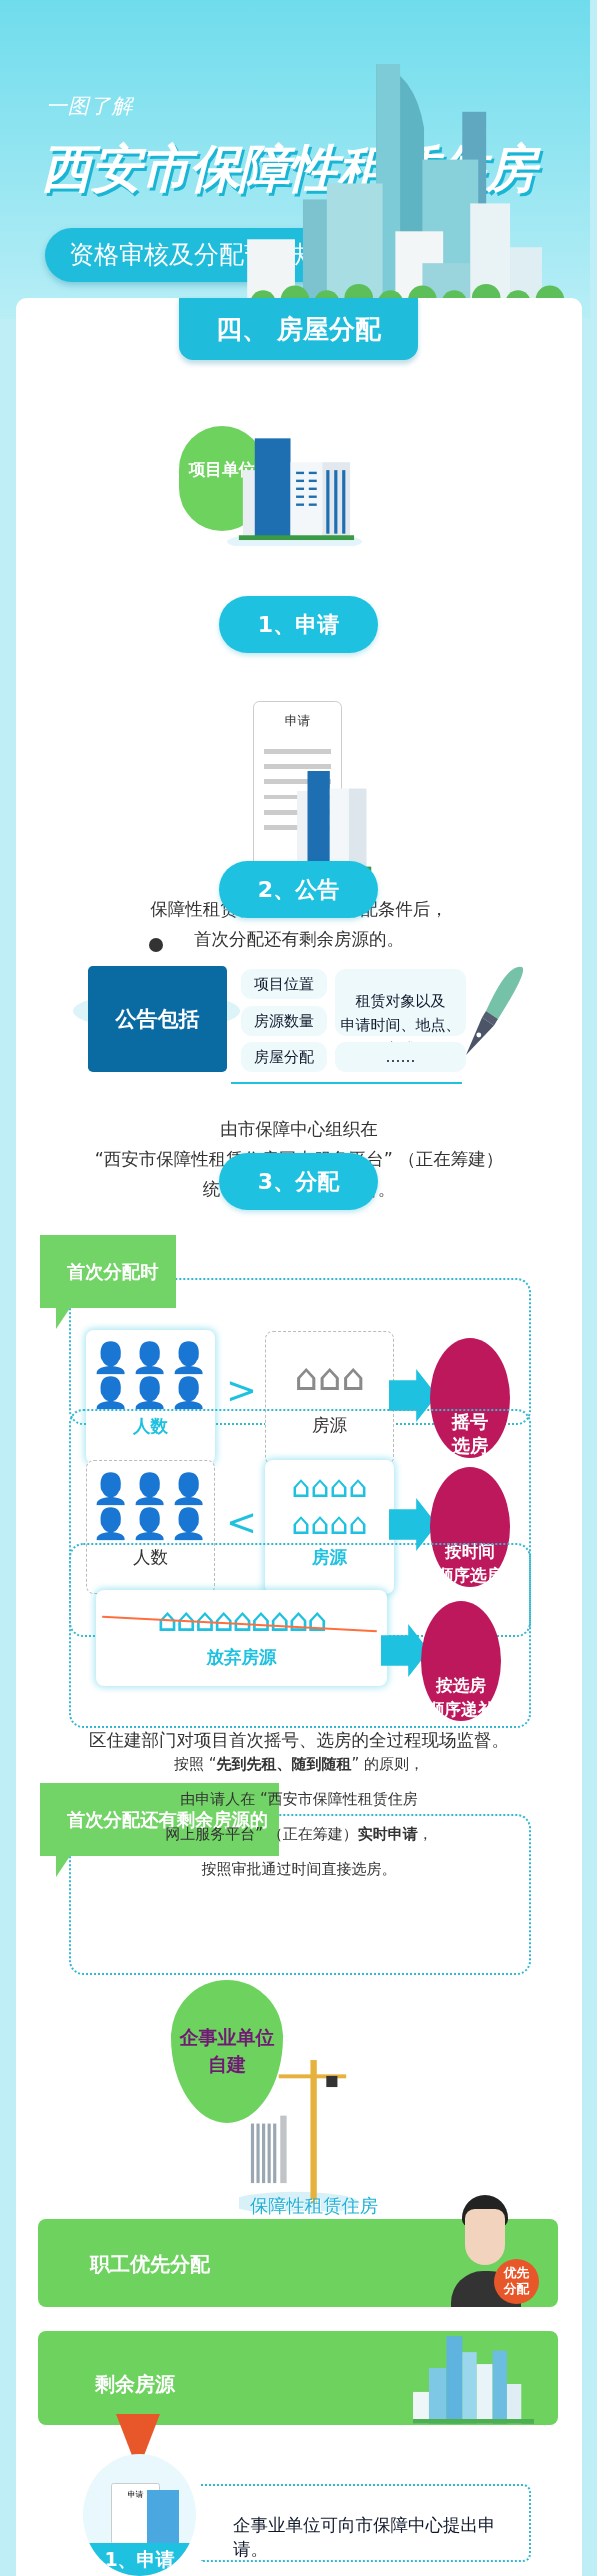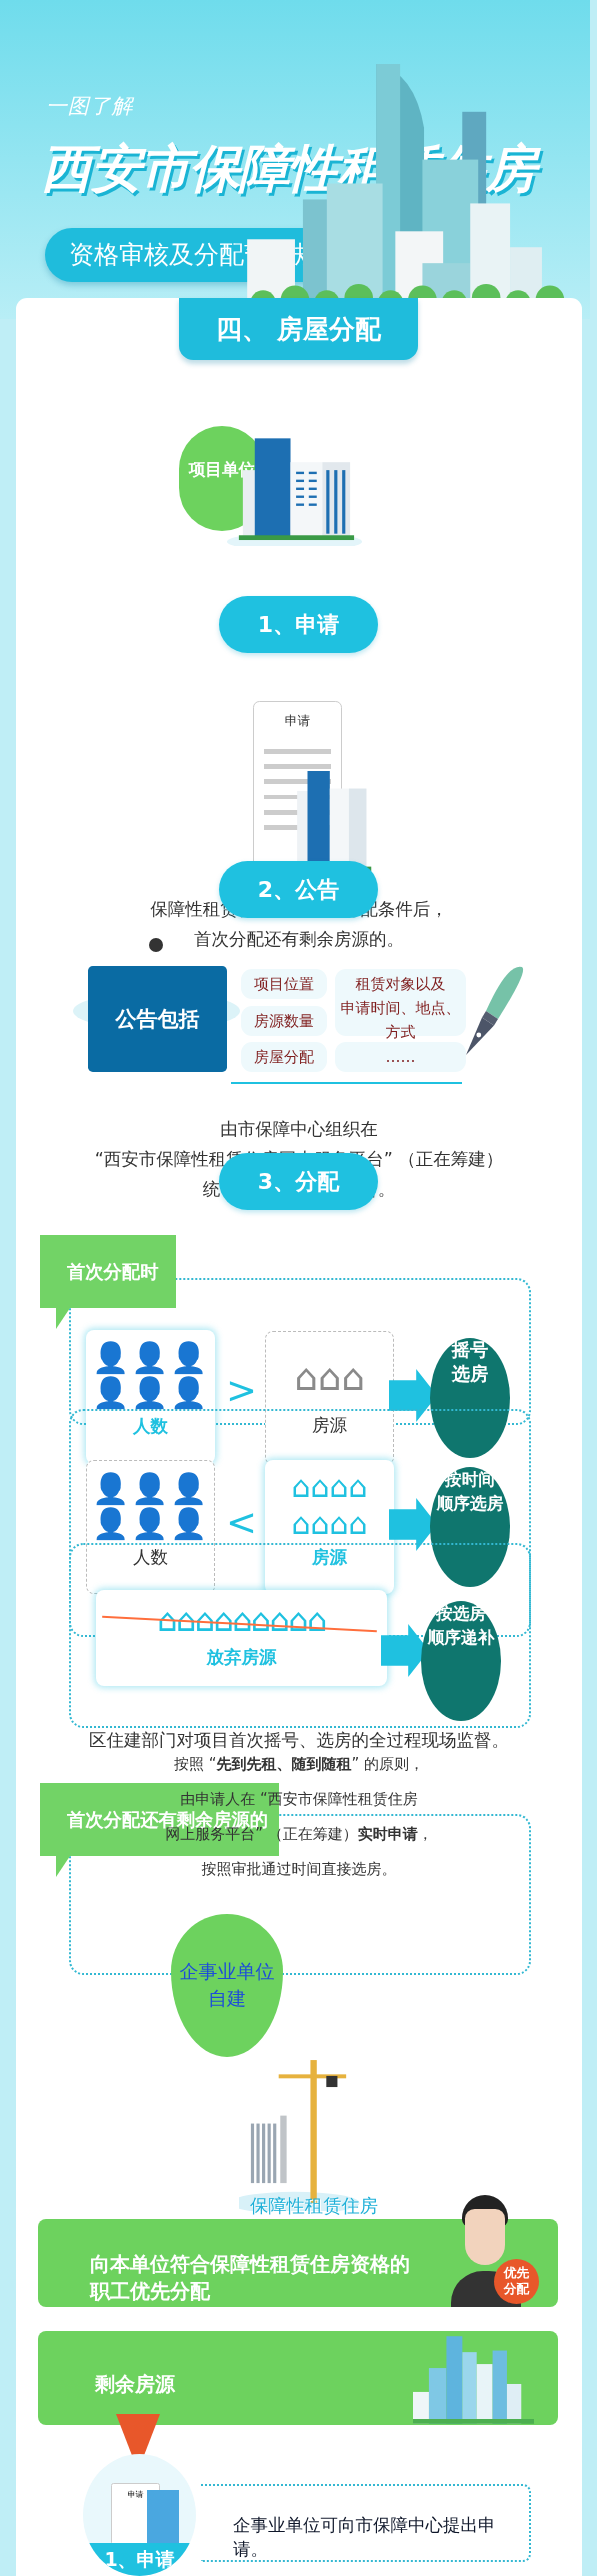--- a/index.html
+++ b/index.html
@@ -13,24 +13,24 @@
 .sec-head{position:absolute;left:179px;top:298px;width:239px;height:62px;background:#1fbcdc;border-radius:0 0 14.3px 14.3px;color:#fff;font-size:26px;font-weight:bold;text-align:center;line-height:62px;box-shadow:0 3.2px 4.8px rgba(0,120,160,.25)}
 .pill{position:absolute;left:219px;width:159px;height:57px;border-radius:29px;background:#1fc1e0;color:#fff;font-size:22px;font-weight:bold;text-align:center;line-height:57px;box-shadow:0 2.4px 4.8px rgba(0,160,200,.25)}
 .pin{position:absolute;background:#6dd25e;color:#fff;font-weight:bold;text-align:center;border-radius:50% 50% 50% 50%}
 .ctext{position:absolute;left:0;width:598px;text-align:center;color:#333;font-size:17.5px;line-height:30px}
 .green-tag{position:absolute;left:40px;height:73px;background:#72d366;color:#fff;font-size:18.3px;font-weight:bold;line-height:73px;padding-left:27px}
 .green-tag:after{content:"";position:absolute;left:16px;bottom:-21px;border-left:0 solid transparent;border-right:14.3px solid transparent;border-top:21px solid #72d366}
 .dotbox{position:absolute;left:69px;width:462px;border:2.4px dotted #33b8d2;border-radius:14.3px}
 .ppl-box{position:absolute;width:129px;height:134px;border-radius:8px;background:#fff}
 .hl{box-shadow:0 0 6.4px 1.6px rgba(31,193,224,.35)}
 .dash{border:0.8px dashed #bbb}
-.circle{position:absolute;width:80px;height:120px;border-radius:50%;background:#0f766e;color:#fff;font-weight:bold;font-size:18.3px;text-align:center;display:flex;align-items:flex-start;justify-content:center;line-height:24px}
+.circle{position:absolute;width:80px;height:120px;border-radius:50%;background:#be185d;color:#fff;font-weight:bold;font-size:18.3px;text-align:center;display:flex;align-items:flex-end;justify-content:center;line-height:24px}
 .arrow{position:absolute;width:48px;height:53px}
 .green-bar{position:absolute;left:38px;width:520px;background:#6dd25e;border-radius:8px;color:#fff;font-weight:bold;font-size:20px}
-.tagcell{position:absolute;background:#eef9fc;border-radius:11px;color:#7f1d1d;font-size:15px;text-align:center}
+.tagcell{position:absolute;background:#eef9fc;border-radius:11px;color:#0f172a;font-size:15px;text-align:center}
 </style>
 </head>
 <body>
 
 <div class="hero">
   <div class="kicker">一图了解</div>
   <div class="title">西安市保障性租赁住房</div>
   <div class="subtitle">资格审核及分配暂行规定（下）</div>
   <svg class="city" viewBox="0 0 420 300">
     <path d="M172 0 Q220 10 232 80 L232 300 L172 300Z" fill="#5fb4c3"></path>
@@ -114,21 +114,21 @@
 
 <div class="pill" style="top:861px">2、公告</div>
 <div style="position:absolute;left:73px;top:992px;width:167px;height:38px;border-radius:50%;background:#dcf3f8"></div>
 <div style="position:absolute;left:149px;top:938px;width:14.3px;height:14.3px;border-radius:50%;background:#333"></div>
 <div style="position:absolute;left:88px;top:966px;width:139px;height:106px;background:#0a6ba3;border-radius:4.8px;color:#fff;font-weight:bold;font-size:21px;text-align:center;line-height:106px">
   <span>公告包括</span>
 </div>
 <div class="tagcell" style="left:241px;top:969px;width:86px;height:30px;line-height:30px">项目位置</div>
 <div class="tagcell" style="left:241px;top:1006px;width:86px;height:30px;line-height:30px">房源数量</div>
 <div class="tagcell" style="left:241px;top:1042px;width:86px;height:30px;line-height:30px">房屋分配</div>
-<div class="tagcell" style="left:335px;top:969px;width:131px;height:67px;padding-top:3px;line-height:24px">
+<div class="tagcell" style="left:335px;top:969px;width:131px;height:67px;padding-top:20px;line-height:24px">
   <div>租赁对象以及</div>
   <div>申请时间、地点、方式</div>
 </div>
 <div class="tagcell" style="left:335px;top:1042px;width:131px;height:30px;line-height:30px">……</div>
 <div style="position:absolute;left:231px;top:1082px;width:231px;height:2.4px;background:#1fc1e0"></div>
 <svg style="position:absolute;left:450px;top:963px" width="80" height="96" viewBox="0 0 100 120">
   <path d="M90 5 Q98 10 60 70 L45 60 Q72 0 90 5Z" fill="#76c2a8"></path>
   <path d="M45 60 L60 70 L55 78 L40 68Z" fill="#555e70"></path>
   <path d="M40 68 L55 78 L20 115 Z" fill="#4c5568"></path>
   <circle cx="36" cy="90" r="3" fill="#fff"></circle>
@@ -203,42 +203,41 @@
 
 <div class="dotbox" style="top:1814px;height:161px"></div>
 <div class="green-tag" style="top:1783px;width:239px">首次分配还有剩余房源的</div>
 <div class="ctext" style="top:1747px;line-height:35px;font-size:15px">
   <div><span>按照 “</span><b>先到先租、随到随租</b><span>” 的原则，</span></div>
   <div>由申请人在 “西安市保障性租赁住房</div>
   <div><span>网上服务平台” （正在筹建）</span><b>实时申请</b><span>，</span></div>
   <div>按照审批通过时间直接选房。</div>
 </div>
 
-<div style="position:absolute;left:171px;top:1914px;width:112px;height:143px;background:#6dd25e;border-radius:50% 50% 50% 50% / 40% 40% 60% 60%;color:#1d4ed8;font-weight:normal;font-size:19px;text-align:center;padding-top:44px;line-height:27px">
+<div style="position:absolute;left:171px;top:1980px;width:112px;height:143px;background:#6dd25e;border-radius:50% 50% 50% 50% / 40% 40% 60% 60%;color:#701a75;font-weight:bold;font-size:19px;text-align:center;padding-top:44px;line-height:27px">
   <div>企事业单位</div>
   <div>自建</div>
 </div>
 <svg style="position:absolute;left:239px;top:2052px" width="127" height="159" viewBox="0 0 160 200">
   <ellipse cx="70" cy="190" rx="82" ry="14" fill="#d8f1f8"></ellipse>
   <rect x="90" y="10" width="8" height="180" fill="#e6b23e"></rect>
   <rect x="50" y="28" width="85" height="5" fill="#e6b23e"></rect>
   <rect x="110" y="30" width="14" height="14" fill="#333"></rect>
   <g fill="#9aa6b2">
       <rect x="15" y="90" width="4" height="75"></rect>
       <rect x="22" y="90" width="4" height="75"></rect>
       <rect x="29" y="90" width="4" height="75"></rect>
       <rect x="36" y="90" width="4" height="75"></rect>
       <rect x="43" y="90" width="4" height="75"></rect>
     </g>
   <rect x="52" y="80" width="8" height="85" fill="#c0c4c8"></rect>
 </svg>
 <div style="position:absolute;left:250px;top:2193px;color:#1fb0d8;font-size:18.3px;font-weight:normal;text-shadow:0.8px 0.8px 0 #fff">保障性租赁住房</div>
 
 <div class="green-bar" style="top:2219px;height:88px;padding:32px 0 0 52px;line-height:27px">
-  <div>向本单位符合保障性租赁住房资格的</div>
   <div>职工优先分配</div>
 </div>
 <div style="position:absolute;left:454px;top:2195px;width:64px;height:112px">
   <div style="position:absolute;left:8px;top:0;width:46px;height:32px;background:#222;border-radius:24px 24px 8px 8px"></div>
   <div style="position:absolute;left:11px;top:14.3px;width:40px;height:56px;background:#f2d3bd;border-radius:9.6px 9.6px 20px 20px"></div>
   <div style="position:absolute;left:-3.2px;top:76px;width:70px;height:36px;background:#333;border-radius:32px 32px 0 0"></div>
 </div>
 <div style="position:absolute;left:494px;top:2259px;width:45px;height:45px;border-radius:50%;background:#e8572a;color:#fff;font-weight:bold;font-size:12.7px;text-align:center;padding-top:5.6px;line-height:16px">
   <div>优先</div>
   <div>分配</div>

